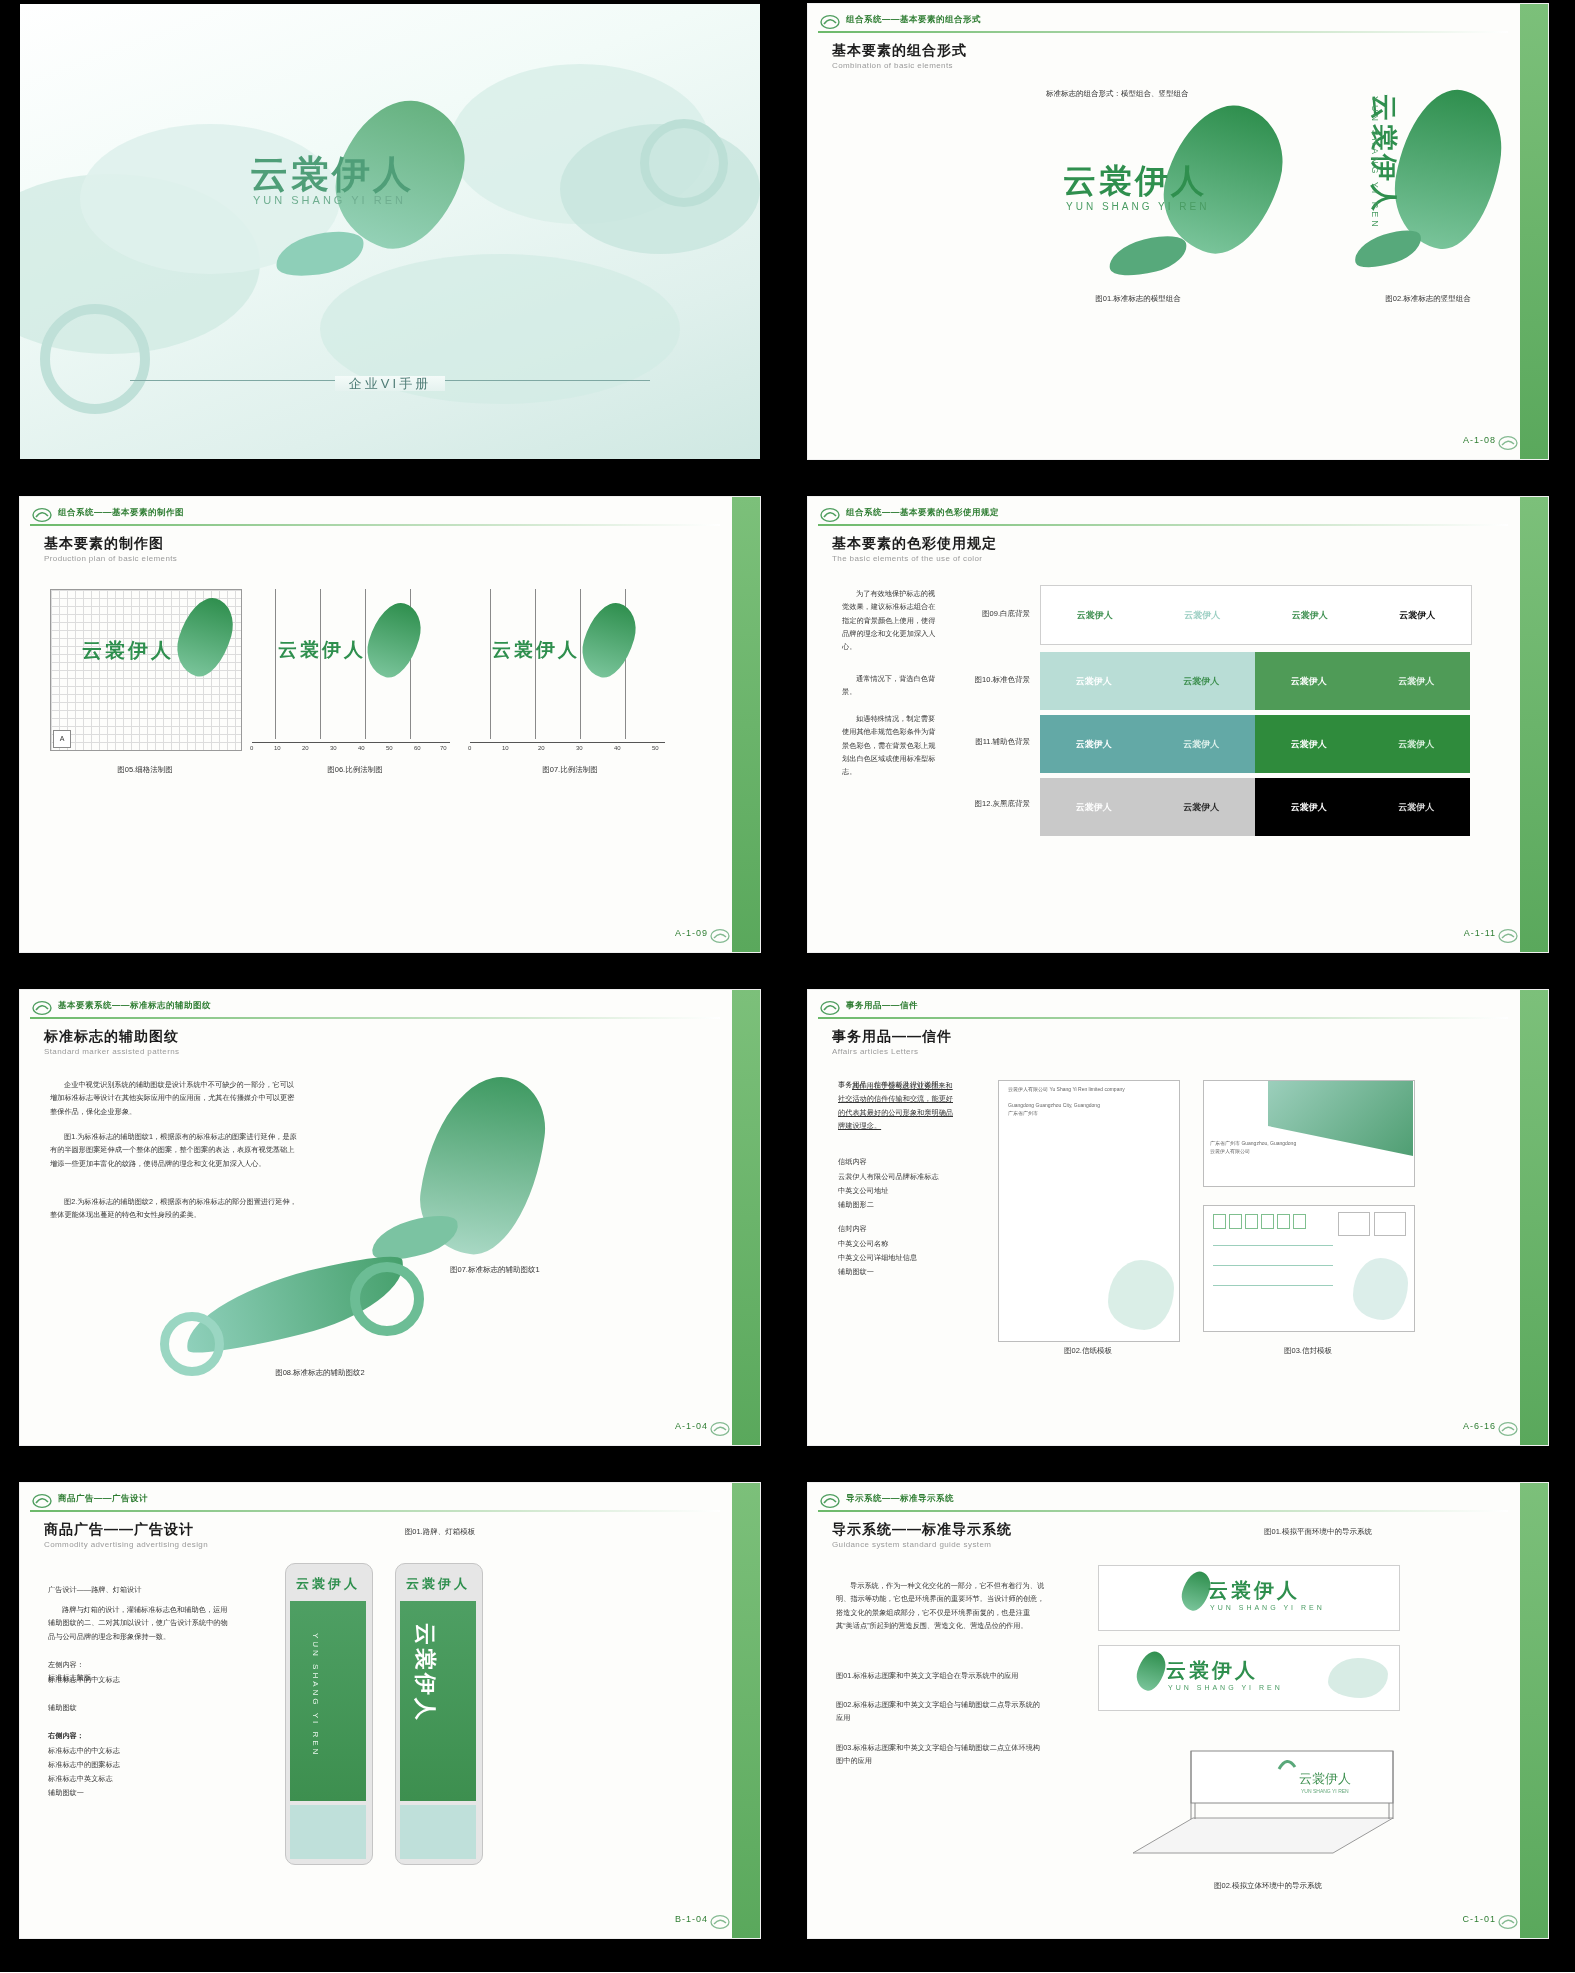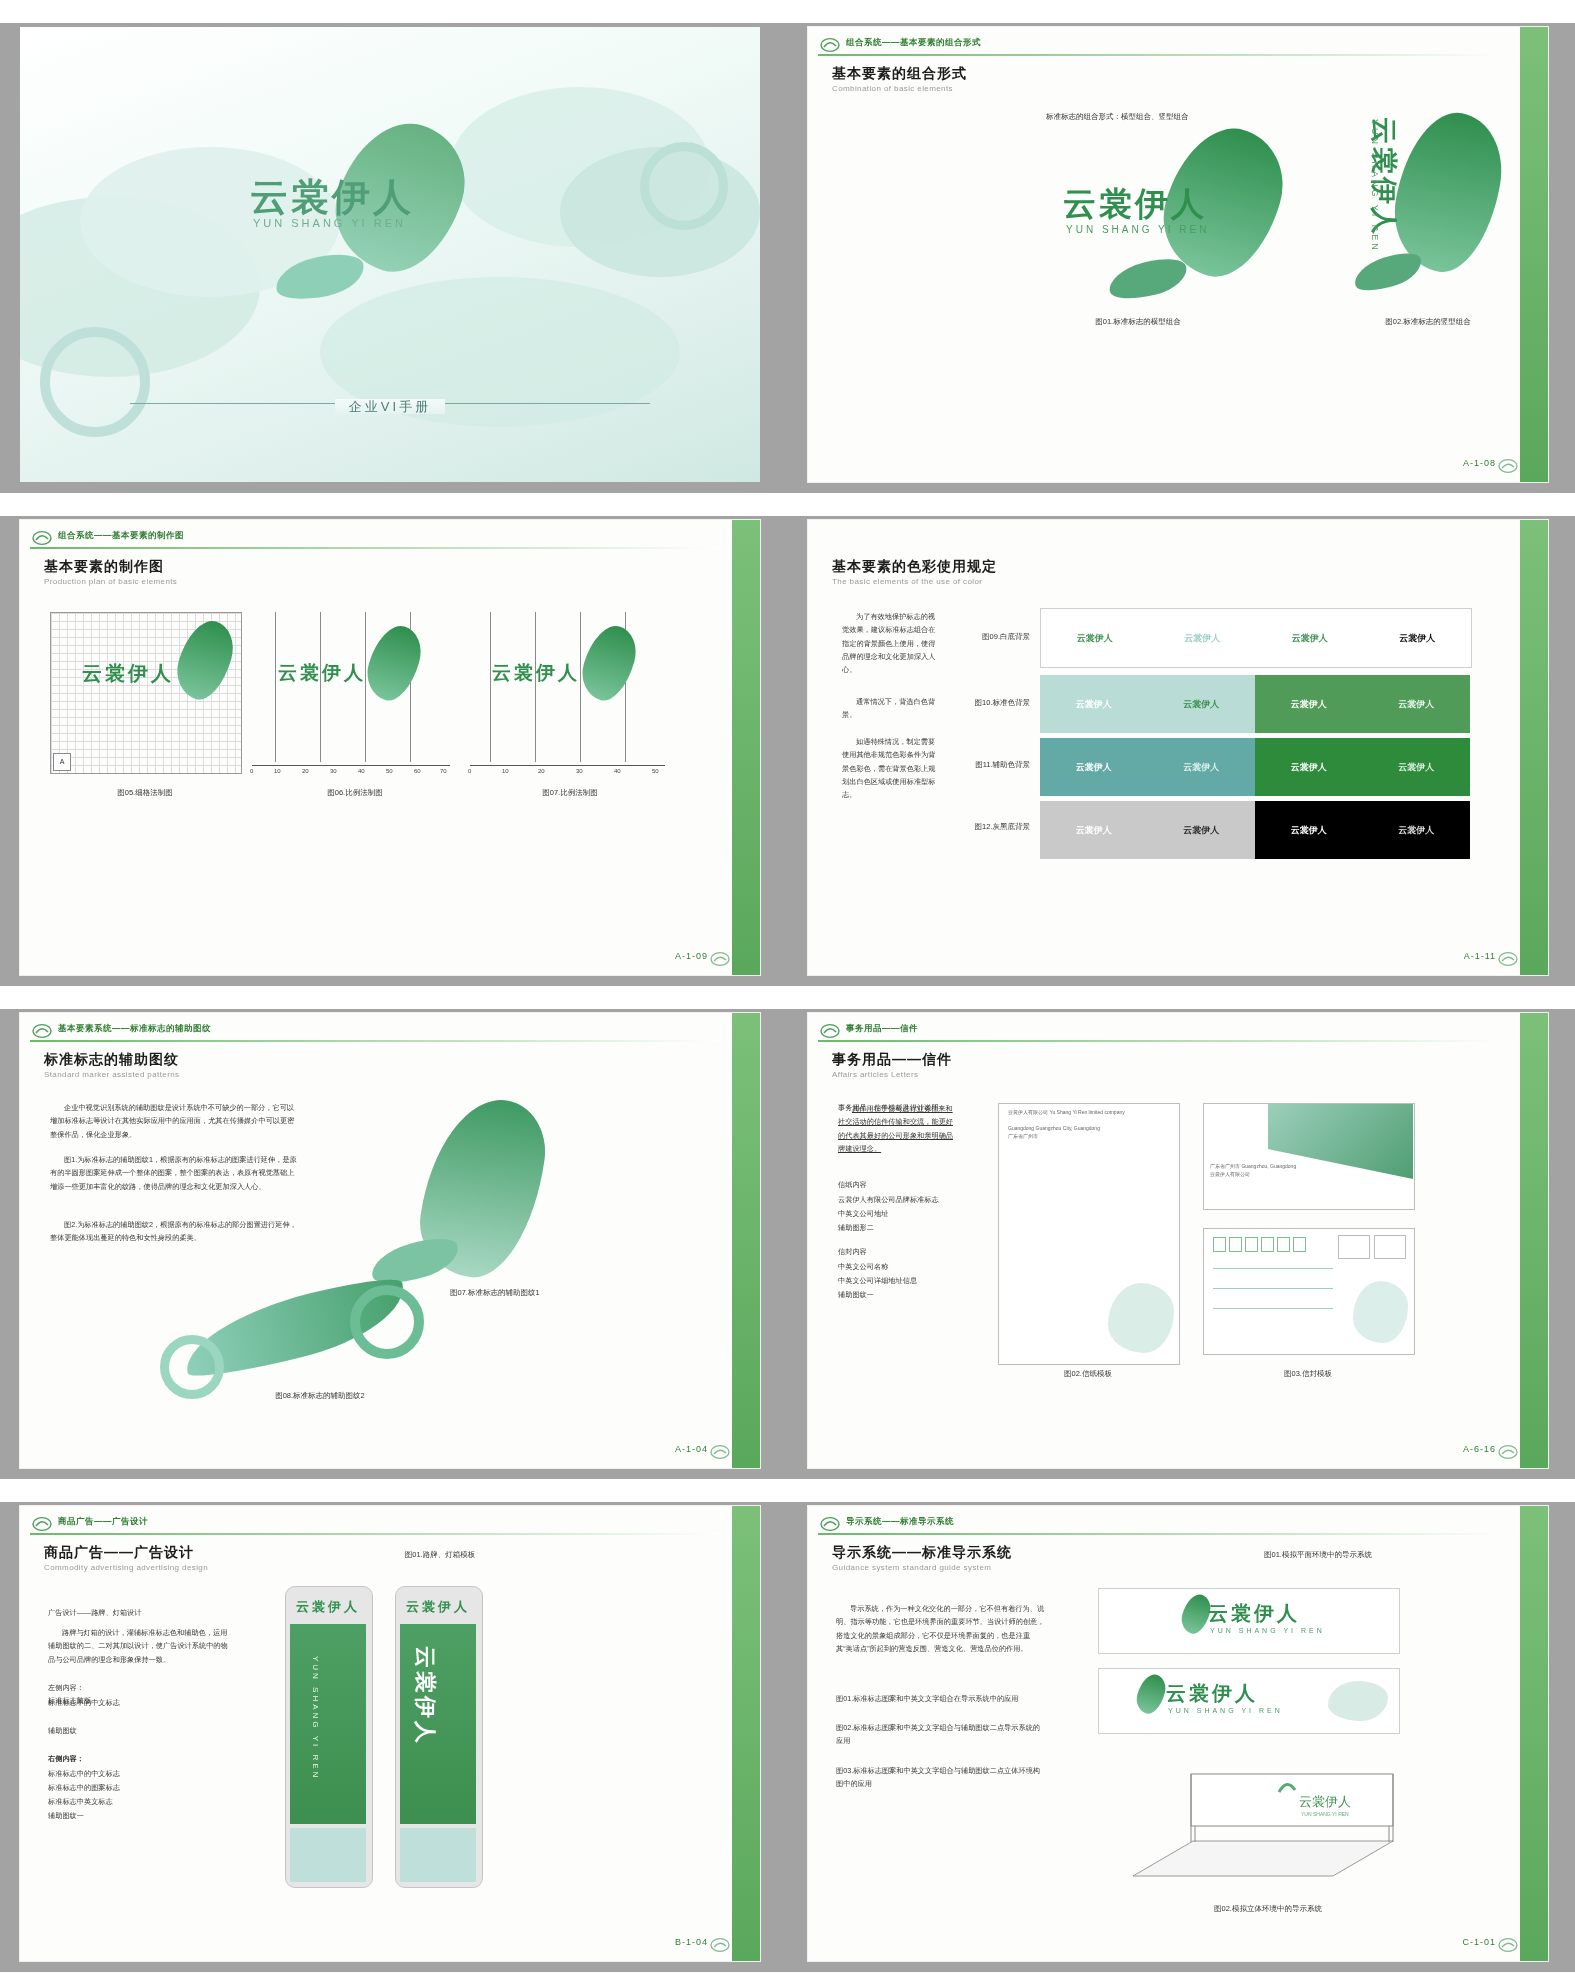--- a/index.html
+++ b/index.html
@@ -1,18 +1,18 @@
 <!DOCTYPE html>
 <html><head>
 <meta charset="utf-8">
 <style>
   html,body{margin:0;padding:0;background:#ffffff;}
   body{width:1575px;height:1973px;font-family:"Liberation Sans",sans-serif;color:#333;}
   .deck{display:grid;grid-template-columns:790px 785px;grid-template-rows:repeat(4,493px);}
-  .slide{position:relative;overflow:hidden;background:#a3a3a3;margin-top:23px;}
+  .slide{position:relative;overflow:hidden;background:#000000;}
   .page{position:absolute;left:20px;top:4px;width:740px;height:455px;background:#fdfdfb;overflow:hidden;box-shadow:0 0 0 1px #f0f0f0;}
   .page.right{left:18px;}
   
   .greenbar{position:absolute;right:0;top:0;width:28px;height:100%;background:linear-gradient(180deg,#7cc07a,#5aa85c);}
   
   .hdr{position:absolute;left:0;top:8px;width:100%;height:22px;}
   .hdr .line{position:absolute;left:10px;right:40px;top:19px;height:2px;background:linear-gradient(90deg,#6cb96a,#cfe7cd 70%,#fff);}
   .hdr .logo{position:absolute;left:12px;top:2px;width:20px;height:16px;}
   .hdr .txt{position:absolute;left:38px;top:2px;font-size:8.5px;color:#2e7d32;letter-spacing:.5px;font-weight:bold;white-space:nowrap;}
   .title-cn{position:absolute;left:24px;top:38px;font-size:14px;font-weight:bold;color:#1d1d1d;letter-spacing:1px;}
@@ -163,20 +163,28 @@
       <svg class="cornerlogo" viewBox="0 0 20 16">
           <ellipse cx="10" cy="8" rx="9" ry="6.4" fill="none" stroke="#6fae7f" stroke-width="1.3"></ellipse>
           <path d="M4 10 Q10 3 16 9" fill="none" stroke="#6fae7f" stroke-width="1.4"></path>
         </svg>
     </div>
   </div>
 
   <div class="slide">
     <div class="page right">
       <div class="greenbar"></div>
+      <div class="hdr">
+        <div class="line"></div>
+        <svg class="logo" viewBox="0 0 20 16">
+            <ellipse cx="10" cy="8" rx="9" ry="6.4" fill="none" stroke="#4f9e5f" stroke-width="1.4"></ellipse>
+            <path d="M4 10 Q10 2 16 9" fill="none" stroke="#4f9e5f" stroke-width="1.6"></path>
+          </svg>
+        <div class="txt"><span>组合系统</span>——<span>基本要素的色彩使用规定</span></div>
+      </div>
       <div class="title-cn">基本要素的色彩使用规定</div>
       <div class="title-en">The basic elements of the use of color</div>
 
       <div class="body-txt" style="left:34px;top:90px;width:96px;text-indent:14px;">为了有效地保护标志的视觉效果，建议标准标志组合在指定的背景颜色上使用，使得品牌的理念和文化更加深入人心。</div>
       <div class="body-txt" style="left:34px;top:175px;width:96px;text-indent:14px;">通常情况下，背选白色背景。</div>
       <div class="body-txt" style="left:34px;top:215px;width:96px;text-indent:14px;">如遇特殊情况，制定需要使用其他非规范色彩条件为背景色彩色，需在背景色彩上规划出白色区域或使用标准型标志。</div>
 
       <div class="cap" style="left:142px;top:112px;width:80px;text-align:right;">图09.白底背景</div>
       <div class="cap" style="left:142px;top:178px;width:80px;text-align:right;">图10.标准色背景</div>
       <div class="cap" style="left:142px;top:240px;width:80px;text-align:right;">图11.辅助色背景</div>

